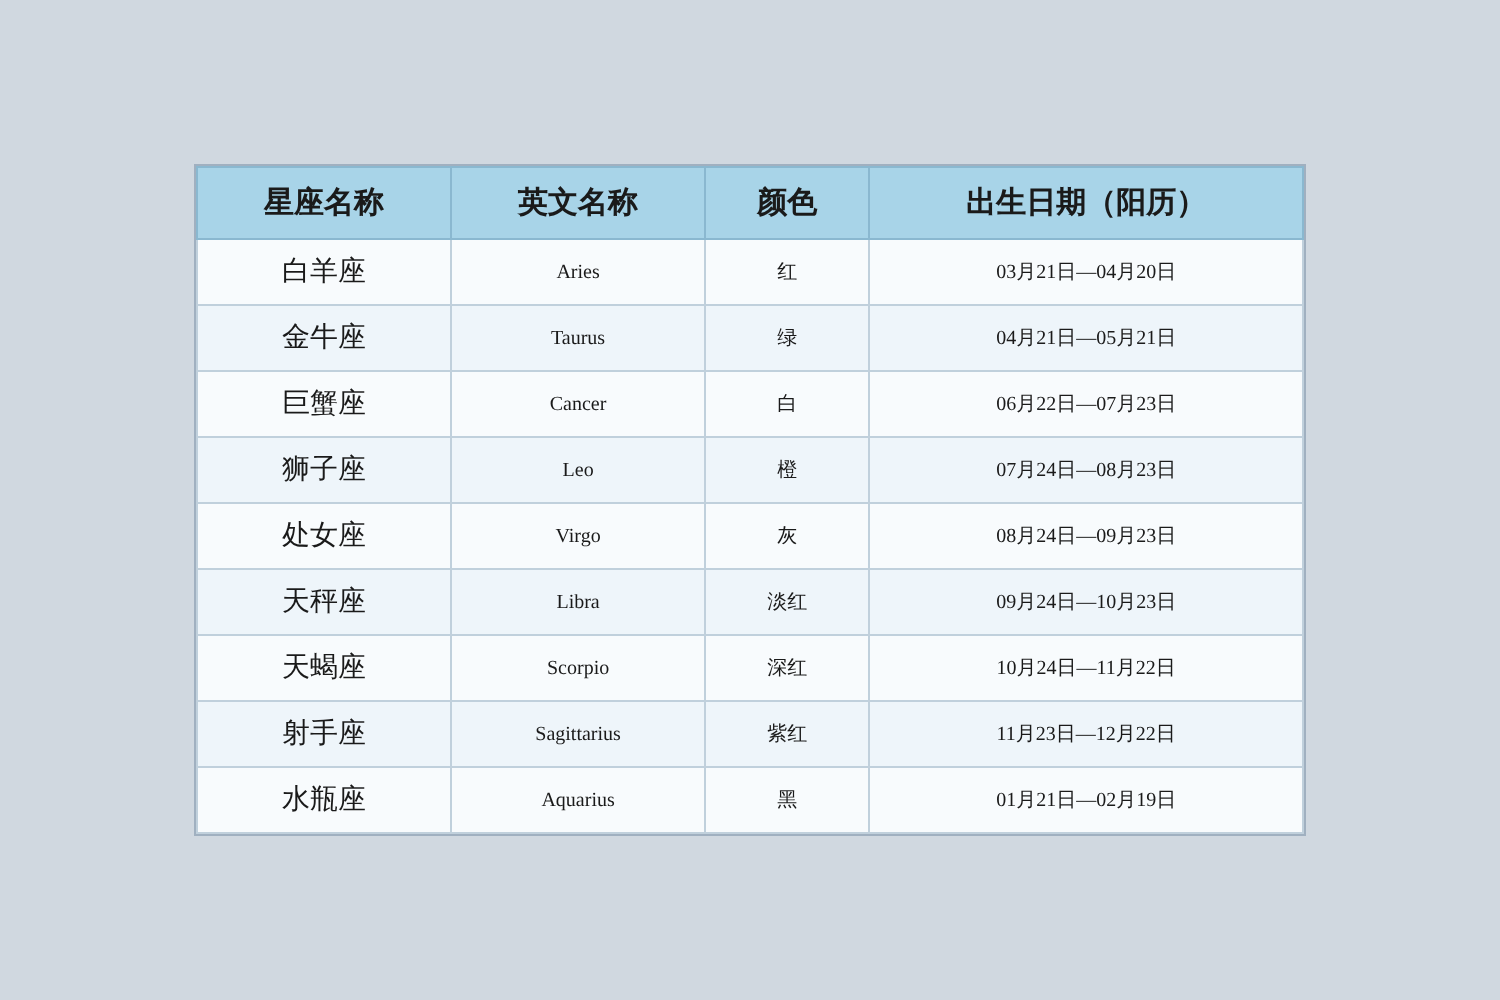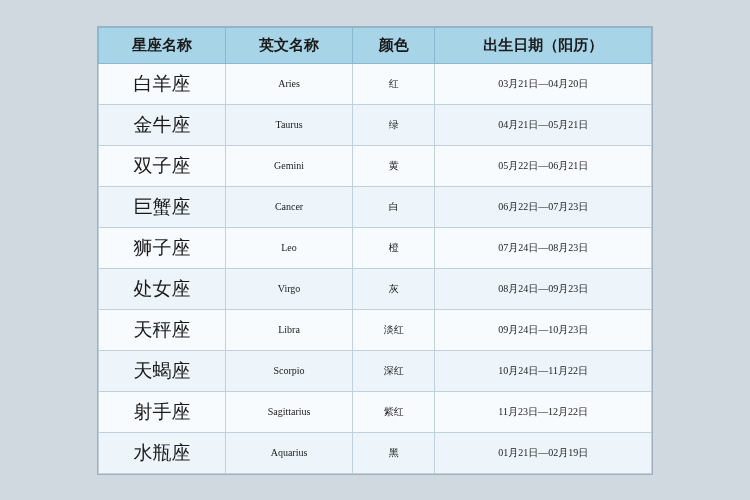--- a/index.html
+++ b/index.html
@@ -52,21 +52,21 @@
 
     tbody td {
       border: 1px solid #c0d0dc;
       padding: 7px 12px;
       text-align: center;
       font-size: 10px;
       color: #1a1a1a;
     }
 
     tbody td:first-child {
-      font-size: 19px;
+      font-size: 14px;
       margin-left: 44px;
     }
 
     tbody td:nth-child(2) {
       font-style: normal;
     }
   </style>
 </head>
 <body>
 
@@ -85,26 +85,20 @@
           <td>白羊座</td>
           <td>Aries</td>
           <td>红</td>
           <td>03月21日—04月20日</td>
         </tr>
         <tr>
           <td>金牛座</td>
           <td>Taurus</td>
           <td>绿</td>
           <td>04月21日—05月21日</td>
-        </tr>
-        <tr>
-          <td>双子座</td>
-          <td>Gemini</td>
-          <td>黄</td>
-          <td>05月22日—06月21日</td>
         </tr>
         <tr>
           <td>巨蟹座</td>
           <td>Cancer</td>
           <td>白</td>
           <td>06月22日—07月23日</td>
         </tr>
         <tr>
           <td>狮子座</td>
           <td>Leo</td>

